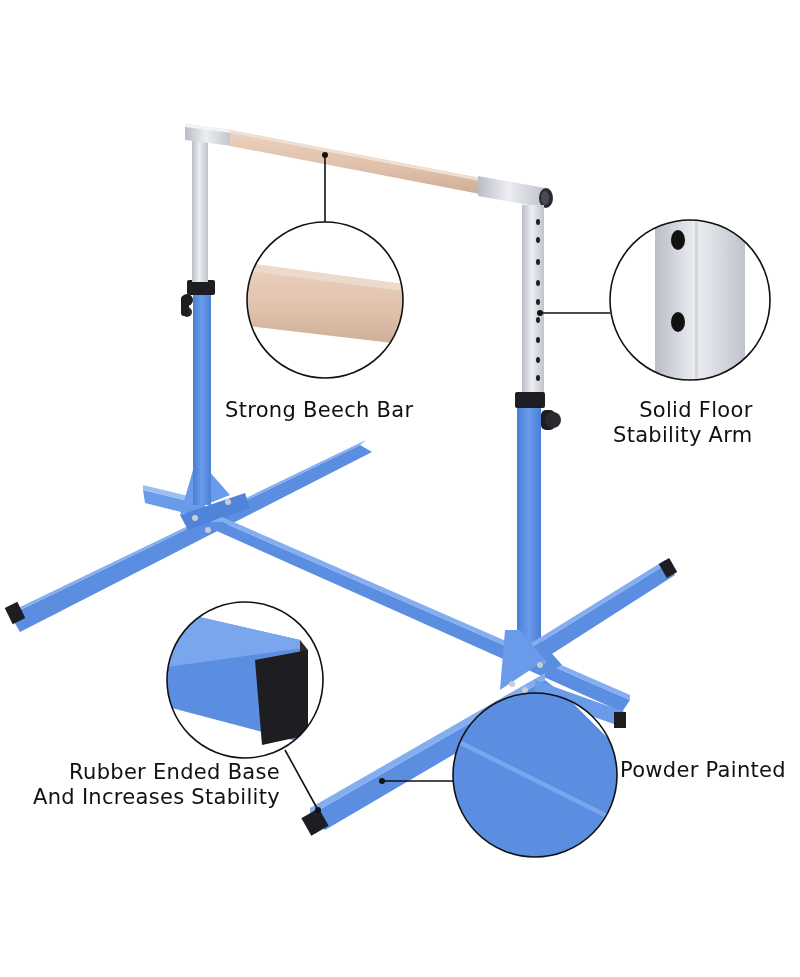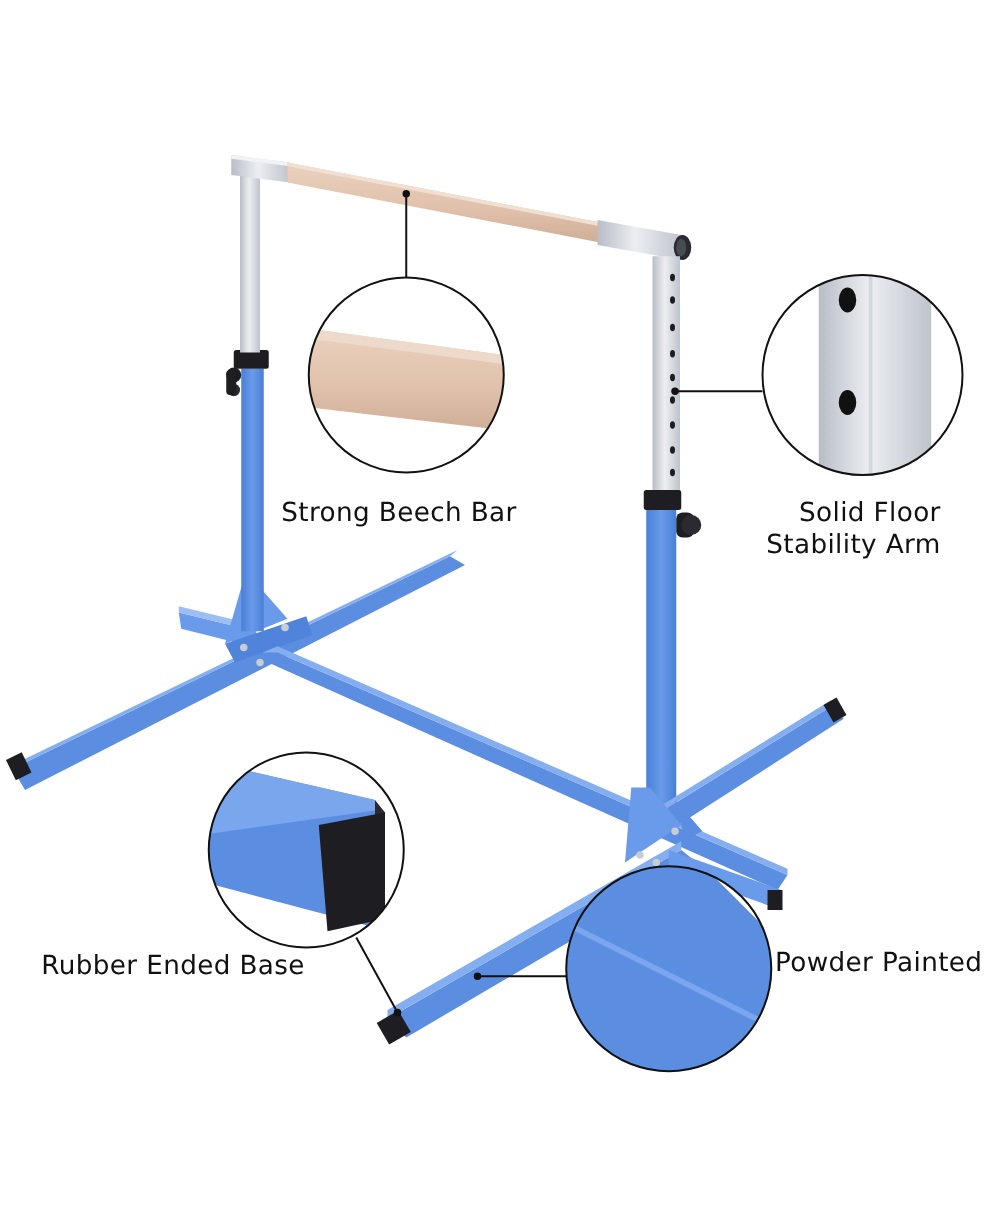--- a/index.html
+++ b/index.html
@@ -193,19 +193,20 @@
     <span>Strong Beech Bar</span>
   </div>
 
   <div class="label" style="left:613px; top:398px;">
     <span>Solid Floor</span>
     <span>Stability Arm</span>
   </div>
 
   <div class="label" style="left:33px; top:760px;">
     <span>Rubber Ended Base</span>
+    <span>And Increases Stability</span>
   </div>
 
   <div class="label" style="left:620px; top:747px;margin-top:11px;">
     <span>Powder Painted</span>
   </div>
 
 </div>
 
 </body></html>

